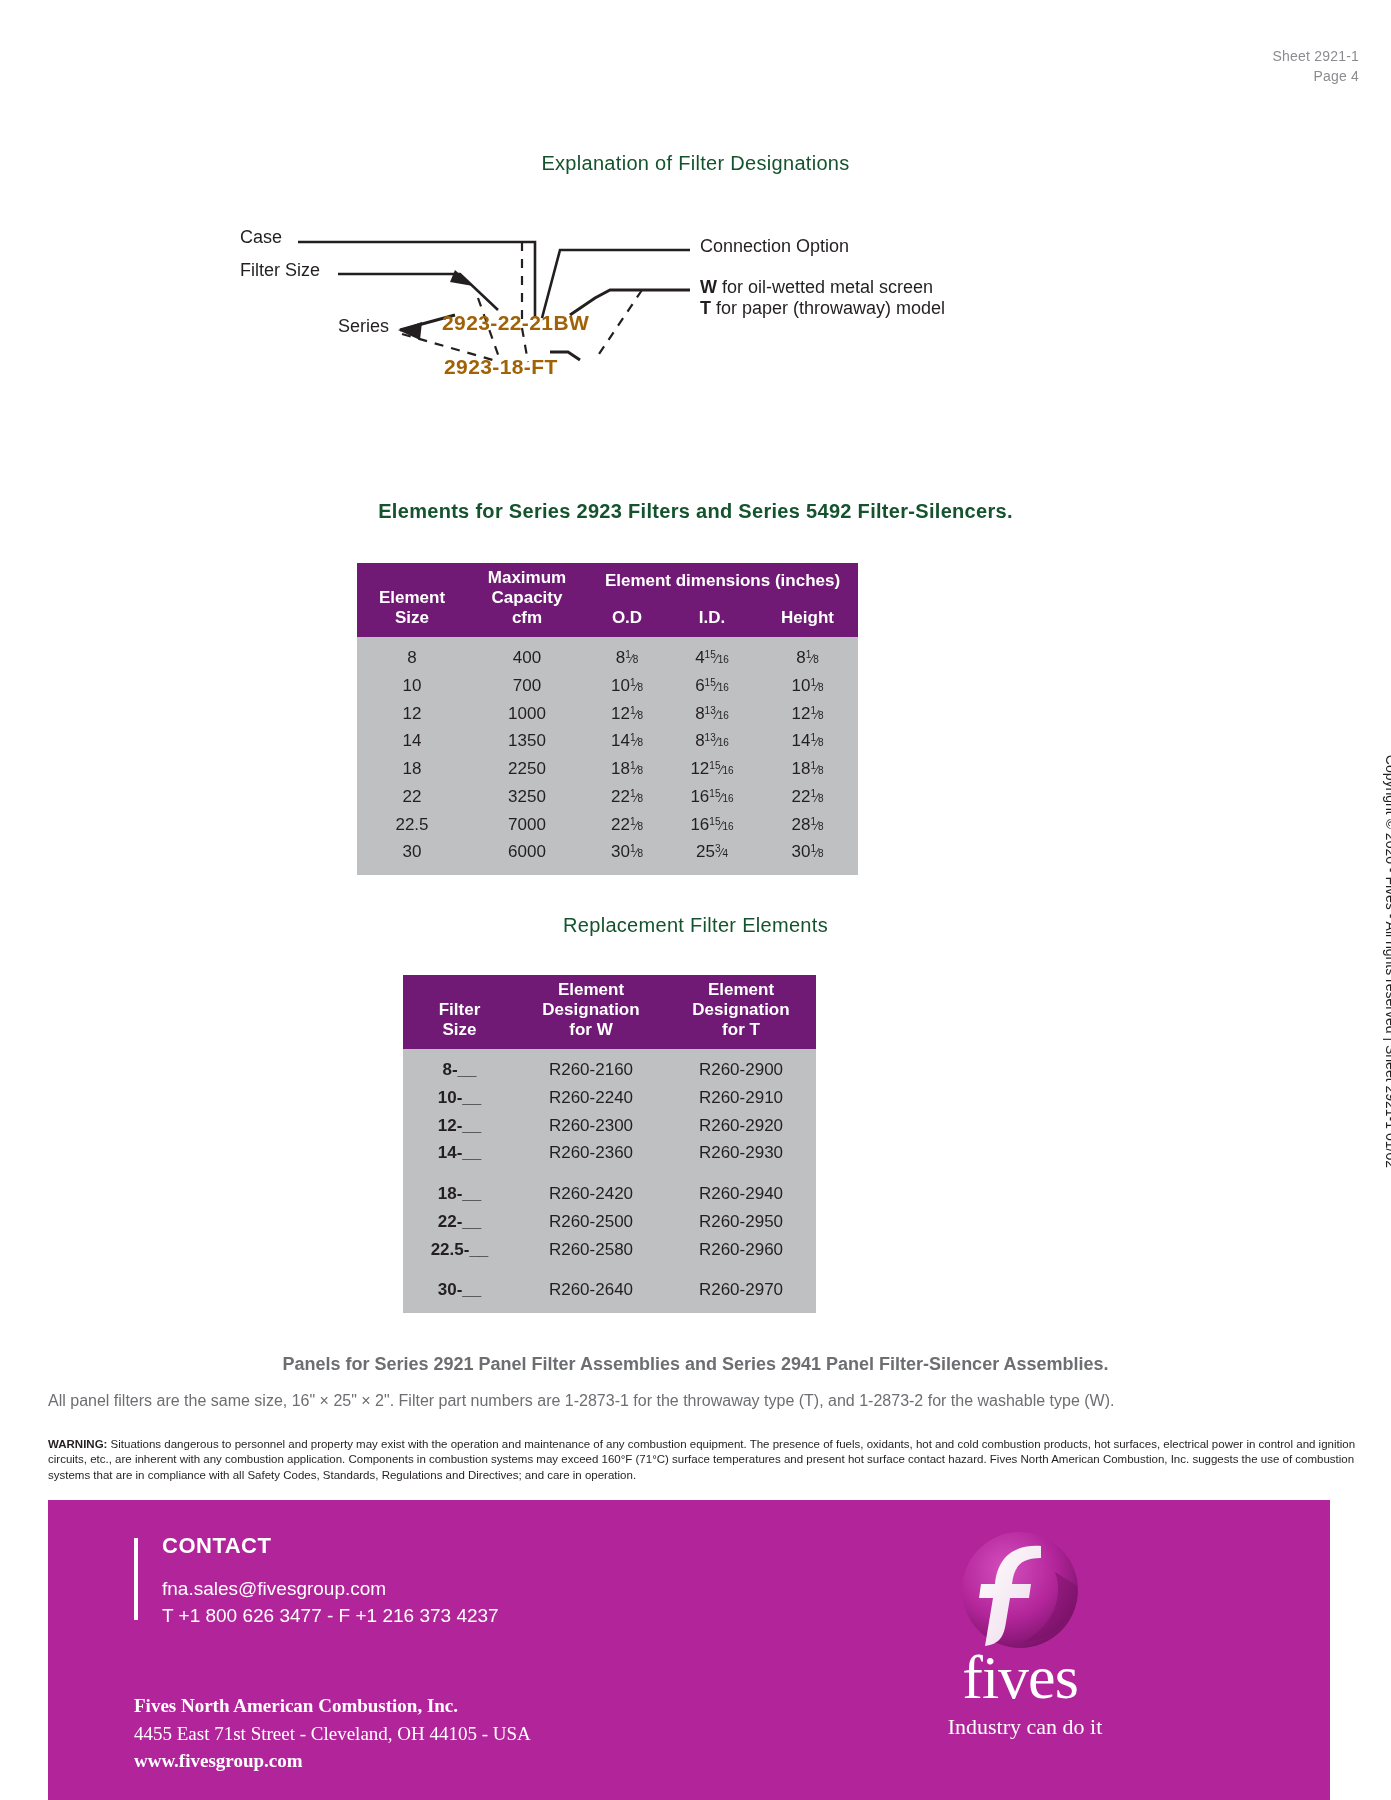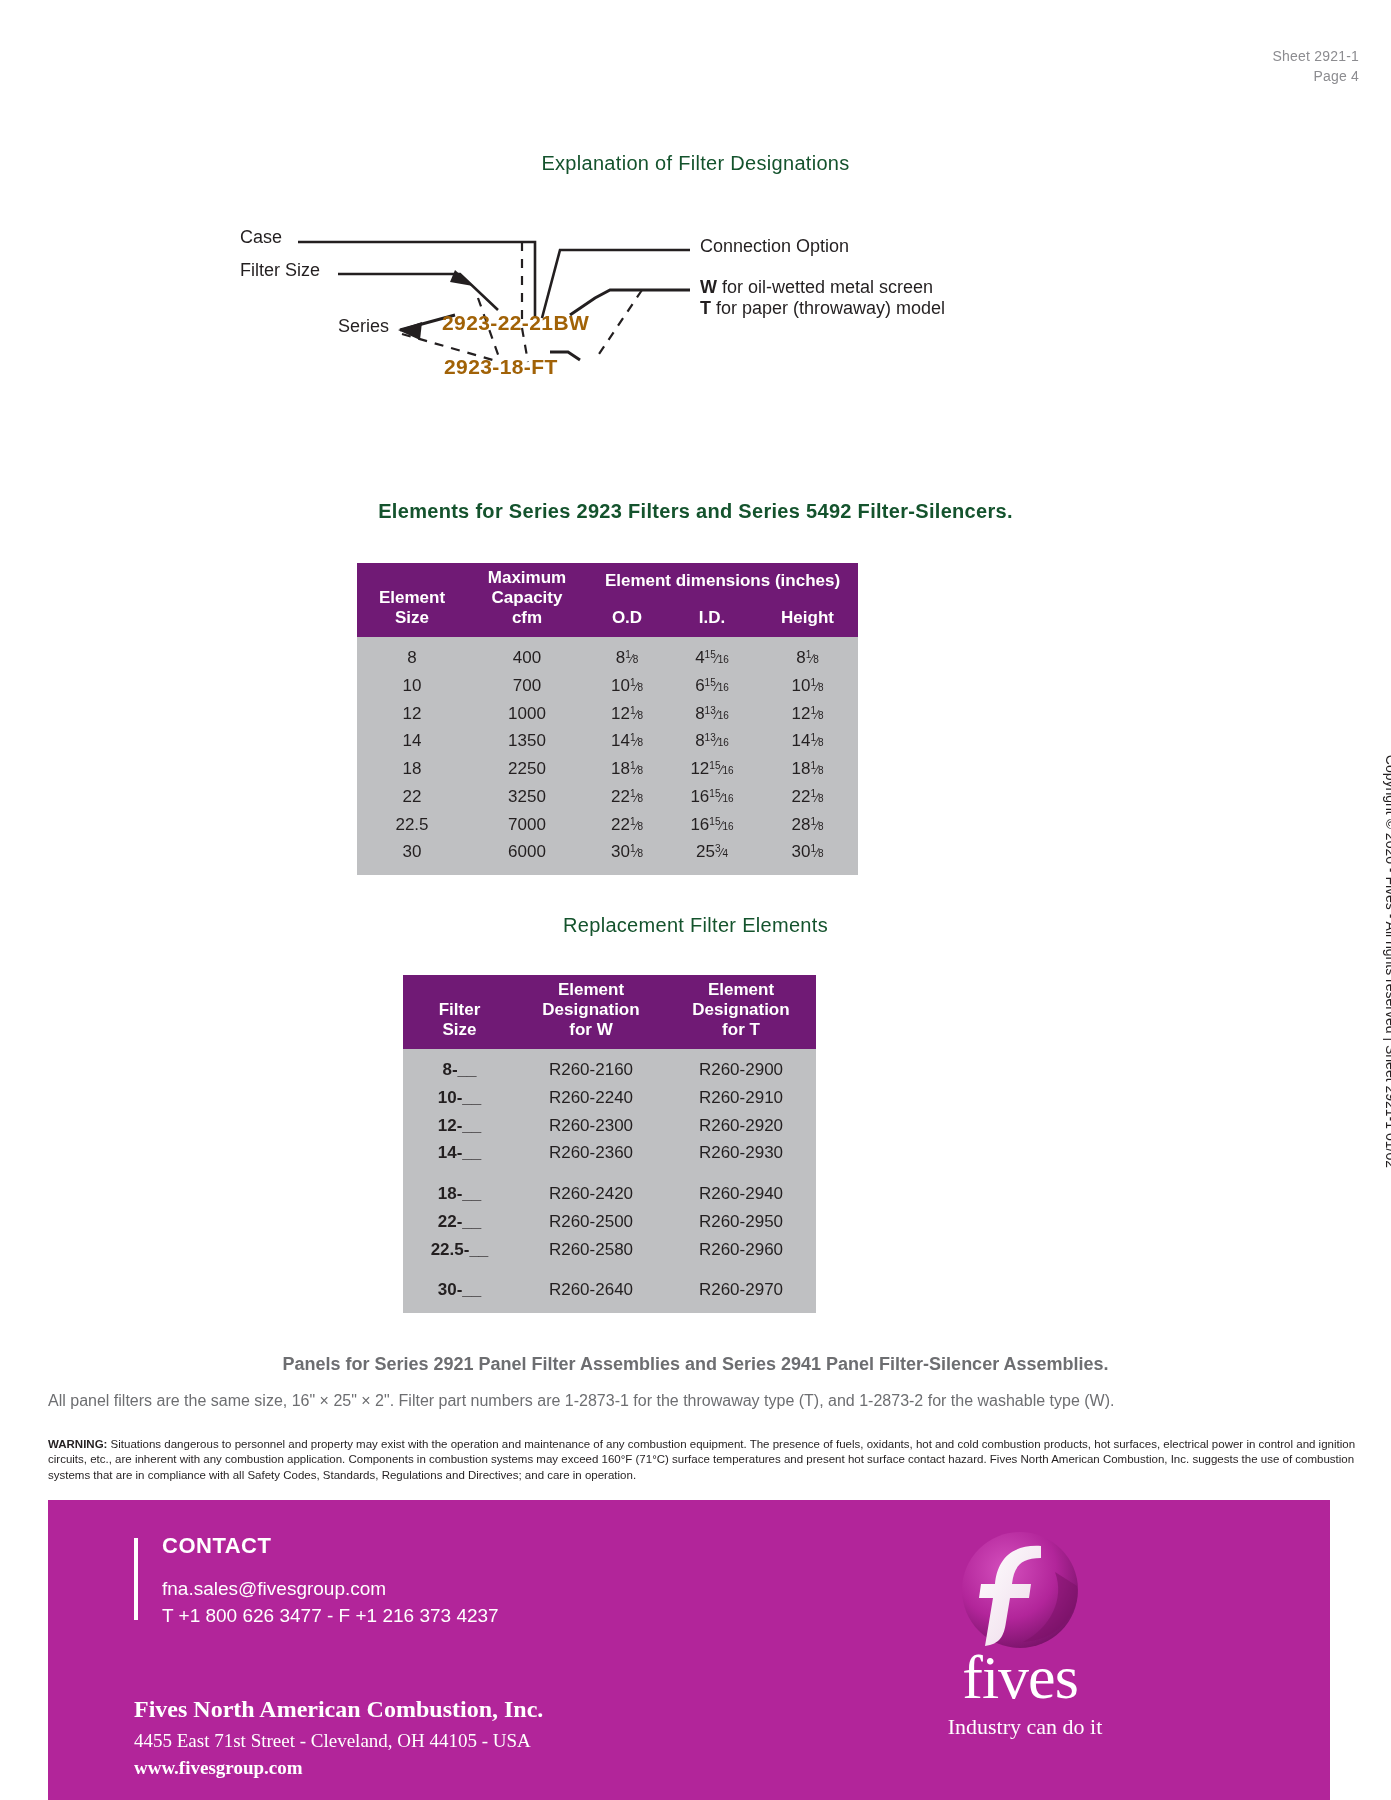--- a/index.html
+++ b/index.html
@@ -168,21 +168,21 @@
     font-family: Liberation Sans, sans-serif;
     font-size: 19px;
     line-height: 1.42;
   }
   .company-block {
     position: absolute;
     left: 86px; top: 192px;
     color: #ffffff;
     font-family: "Liberation Serif", serif;
   }
-  .company-name { font-size: 24px; font-weight: bold; line-height: 1.45; }
+  .company-name { font-size: 19px; font-weight: bold; line-height: 1.45; }
   .company-addr { font-size: 19px; line-height: 1.45; }
   .company-web { font-size: 19px; font-weight: bold; line-height: 1.45; }
 
   
   .logo-wrap { position: absolute; right: 195px; top: 28px; width: 230px; height: 230px; }
   .logo-word {
     position: absolute;
     left: 0; top: 118px;
     width: 230px;
     text-align: center;

